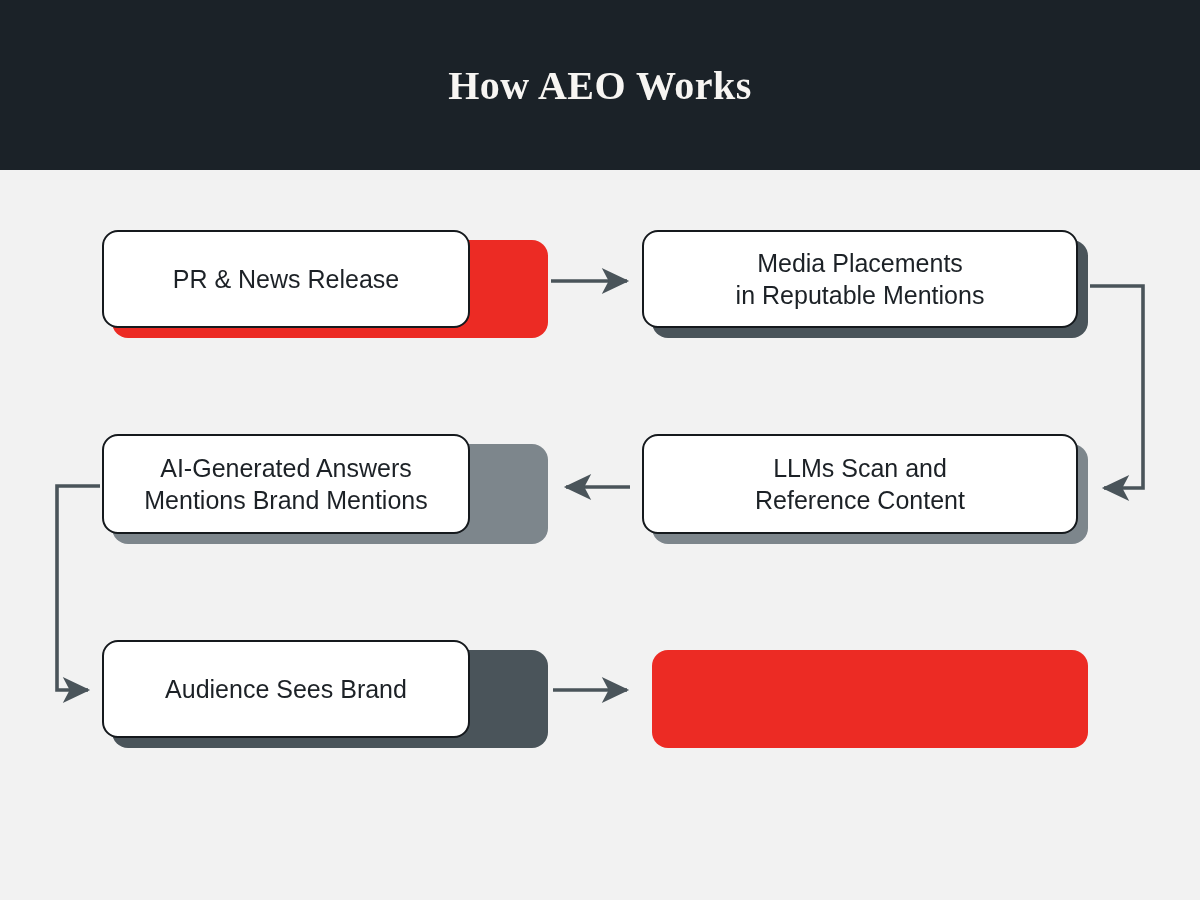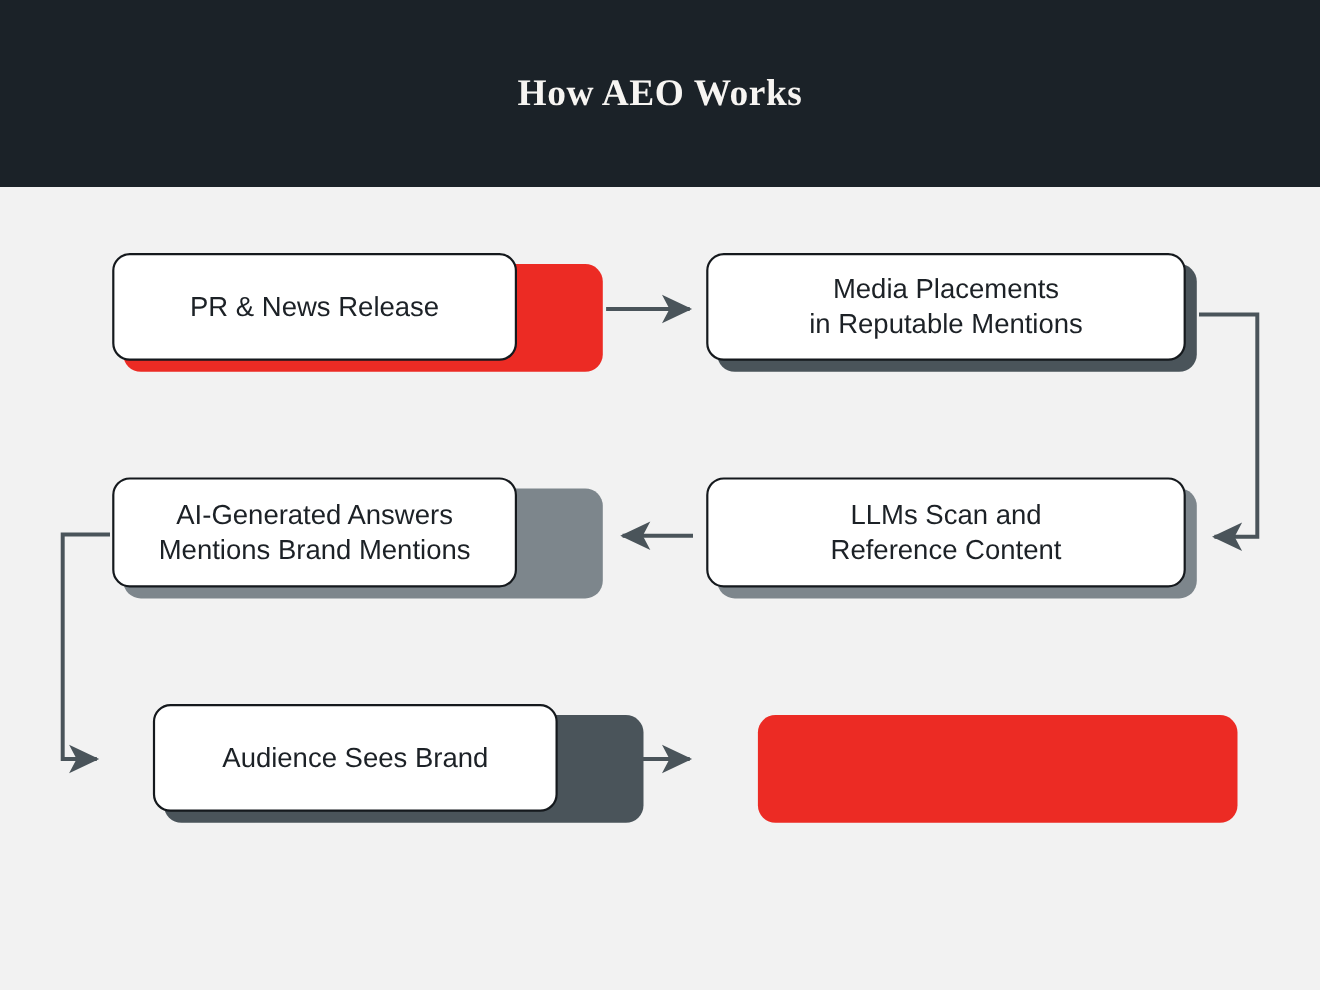--- a/index.html
+++ b/index.html
@@ -35,21 +35,21 @@
     left: 0;
     top: 0;
     width: 1200px;
     height: 170px;
     display: flex;
     align-items: center;
     justify-content: center;
     color: #f7f5f2;
     font-family: "Liberation Serif", "DejaVu Serif", serif;
     font-weight: bold;
-    font-size: 34px;
+    font-size: 40px;
     letter-spacing: 0.5px;
     white-space: pre;
   }
 
   
   #connectors {
     position: absolute;
     left: 0;
     top: 0;
     width: 1200px;
@@ -80,21 +80,21 @@
     box-sizing: border-box;
     border-radius: 16px;
     z-index: 2;
   }
 
   
   .col-left  { left: 102px; width: 368px; }
   .col-right { left: 642px; width: 436px; }
   .row-1 { top: 230px; height: 98px; }
   .row-2 { top: 434px; height: 100px; }
-  .row-3 { top: 640px; height: 98px; margin-left: 37px; }
+  .row-3 { top: 640px; height: 98px; }
 
   .sh.col-left  { left: 112px; width: 436px; }
   .sh.col-right { left: 652px; width: 436px; }
   .sh.row-1 { top: 240px; height: 98px; }
   .sh.row-2 { top: 444px; height: 100px; }
   .sh.row-3 { top: 650px; height: 98px; }
 </style>
 </head>
 <body>
 

